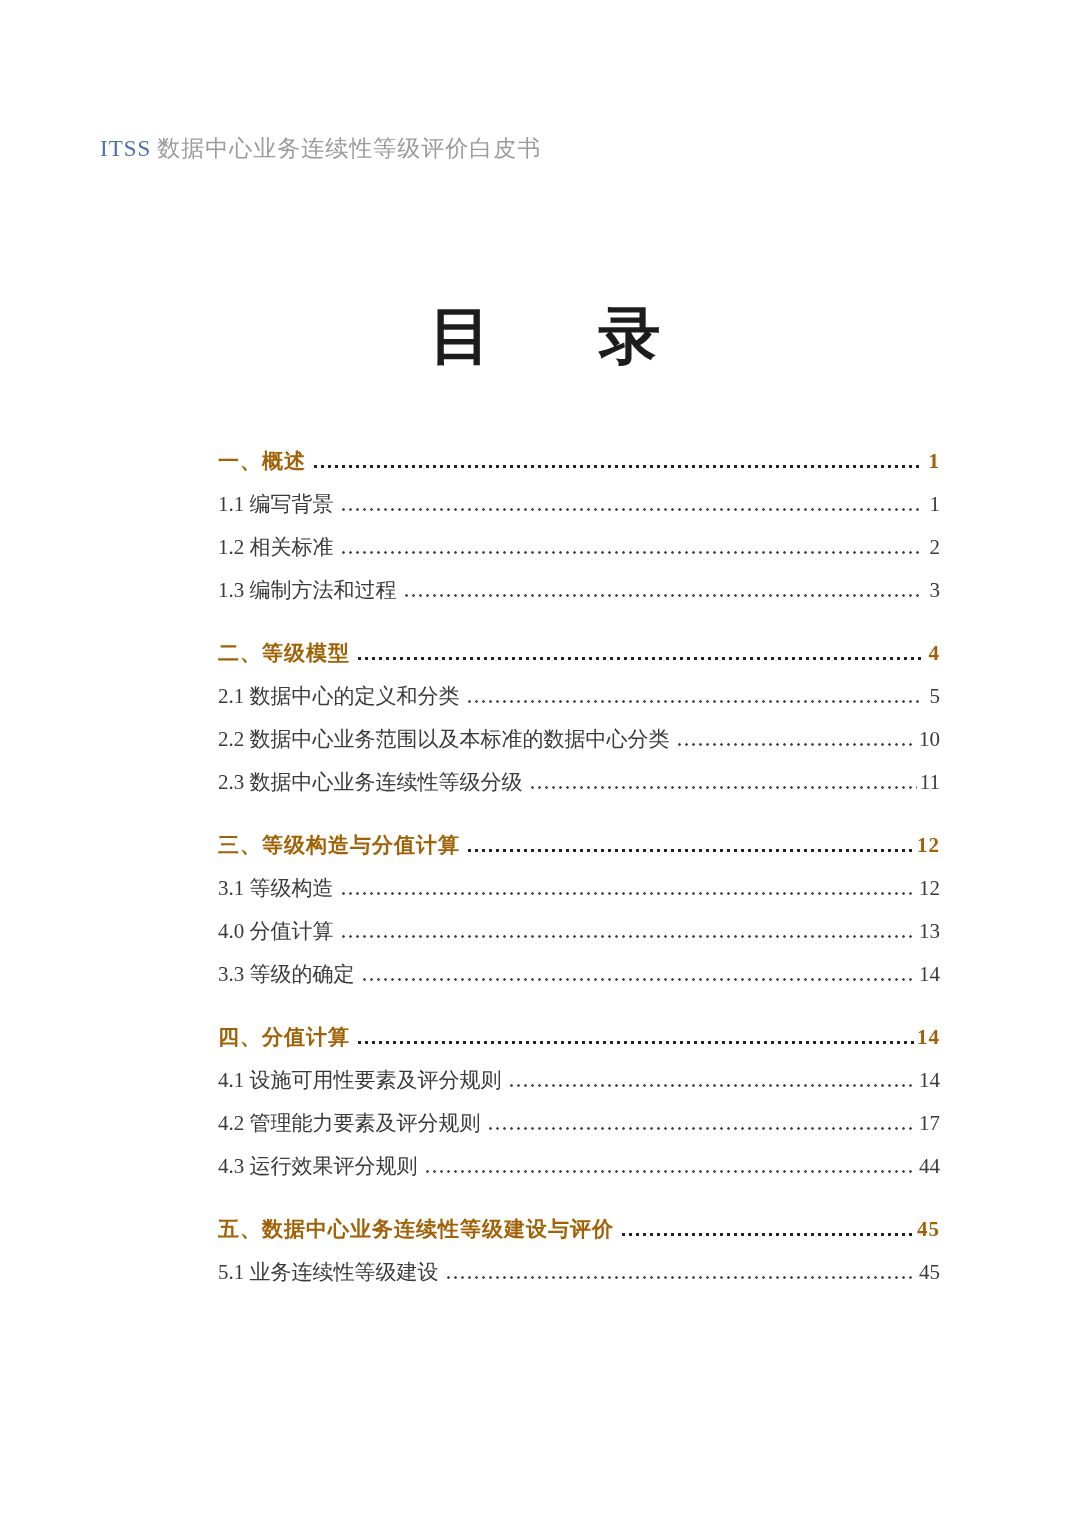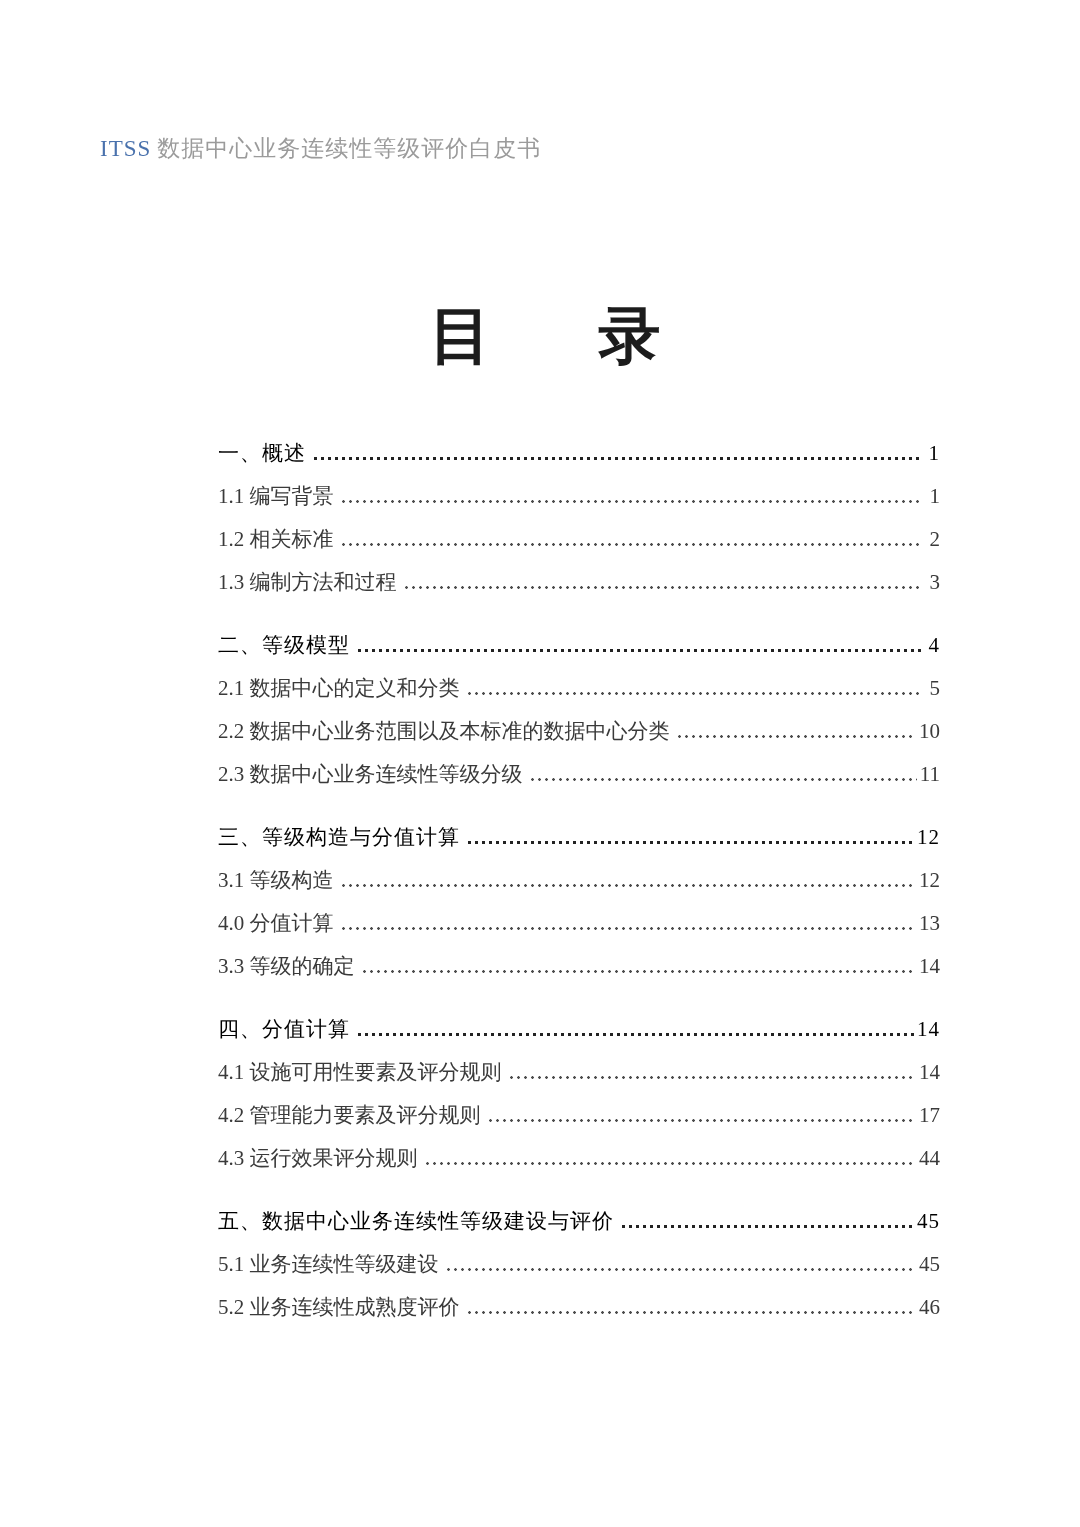--- a/index.html
+++ b/index.html
@@ -54,23 +54,24 @@
   }
   .toc-row {
     display: flex;
     align-items: flex-end;
     height: 23px;
     margin-bottom: 20px;
     font-size: 21px;
     color: #3a3a3a;
   }
   .toc-row.bold {
-    font-weight: normal;
-    color: #000000;
+    font-weight: bold;
+    color: #a16207;
     letter-spacing: 1px;
+    margin-top: 8px;
   }
   .toc-label {
     white-space: nowrap;
     line-height: 23px;
   }
   .leader {
     flex: 1;
     align-self: stretch;
     margin-left: 6px;
     margin-right: 3px;
@@ -193,20 +194,15 @@
         <div class="toc-row bold">
           <span class="toc-label">五、数据中心业务连续性等级建设与评价</span>
           <span class="leader"></span>
           <span class="toc-page">45</span>
         </div>
         <div class="toc-row">
           <span class="toc-label">5.1 业务连续性等级建设</span>
           <span class="leader"></span>
           <span class="toc-page">45</span>
         </div>
-        <div class="toc-row">
-          <span class="toc-label">5.2 业务连续性成熟度评价</span>
-          <span class="leader"></span>
-          <span class="toc-page">46</span>
-        </div>
       </div>
     </div>
 </div>
 
 </body></html>

